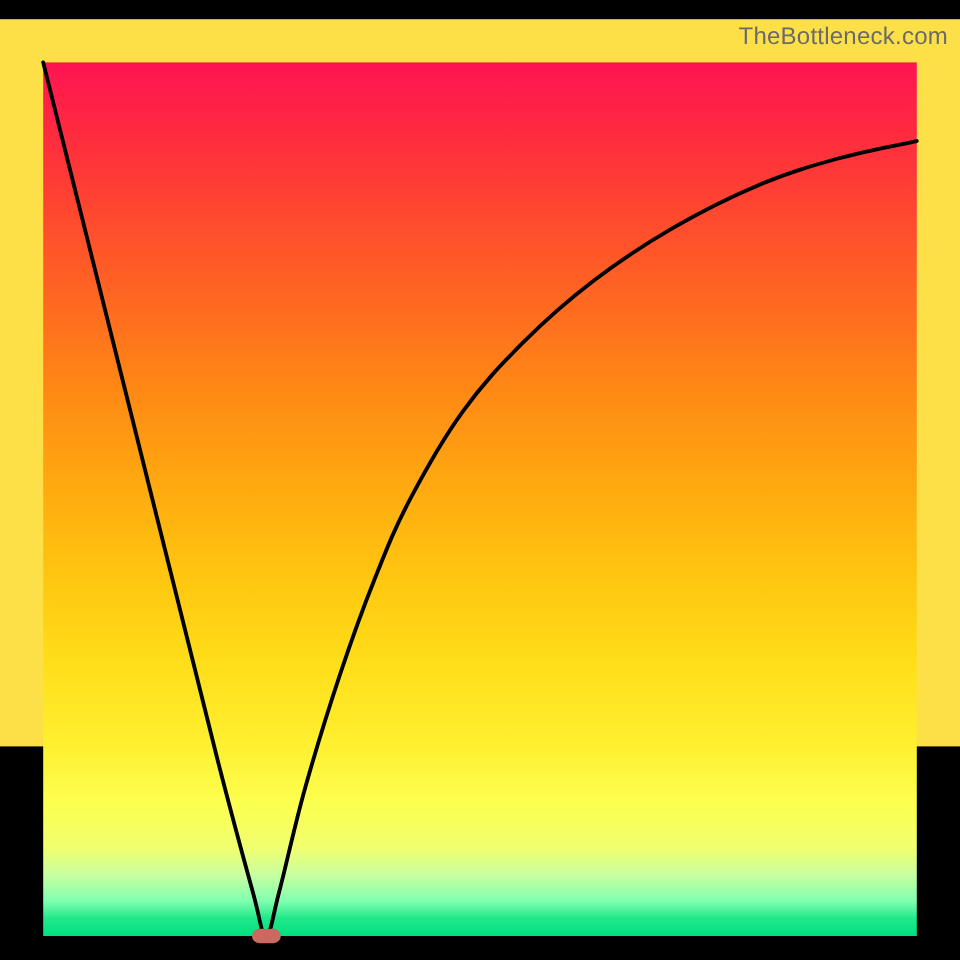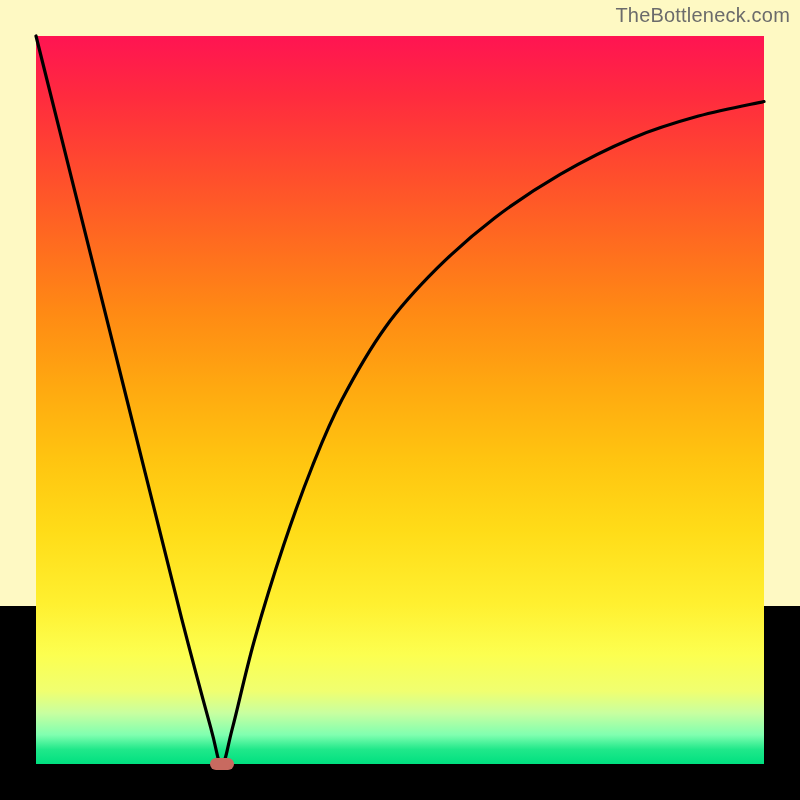--- a/index.html
+++ b/index.html
@@ -6,24 +6,24 @@
     margin: 0;
     padding: 0;
     width: 800px;
     height: 800px;
     background: #000;
     overflow: hidden;
   }
   .frame {
     position: absolute;
     left: 0;
-    top: 0;
+    top: 16px;
     width: 800px;
     height: 606px;
-    background: #fef9c3;
+    background: #fde047;
   }
   .plot {
     position: absolute;
     left: 36px;
     top: 36px;
     width: 728px;
     height: 728px;
     background: linear-gradient(to bottom,
       #ff1452 0%,
       #ff2a3f 8%,

